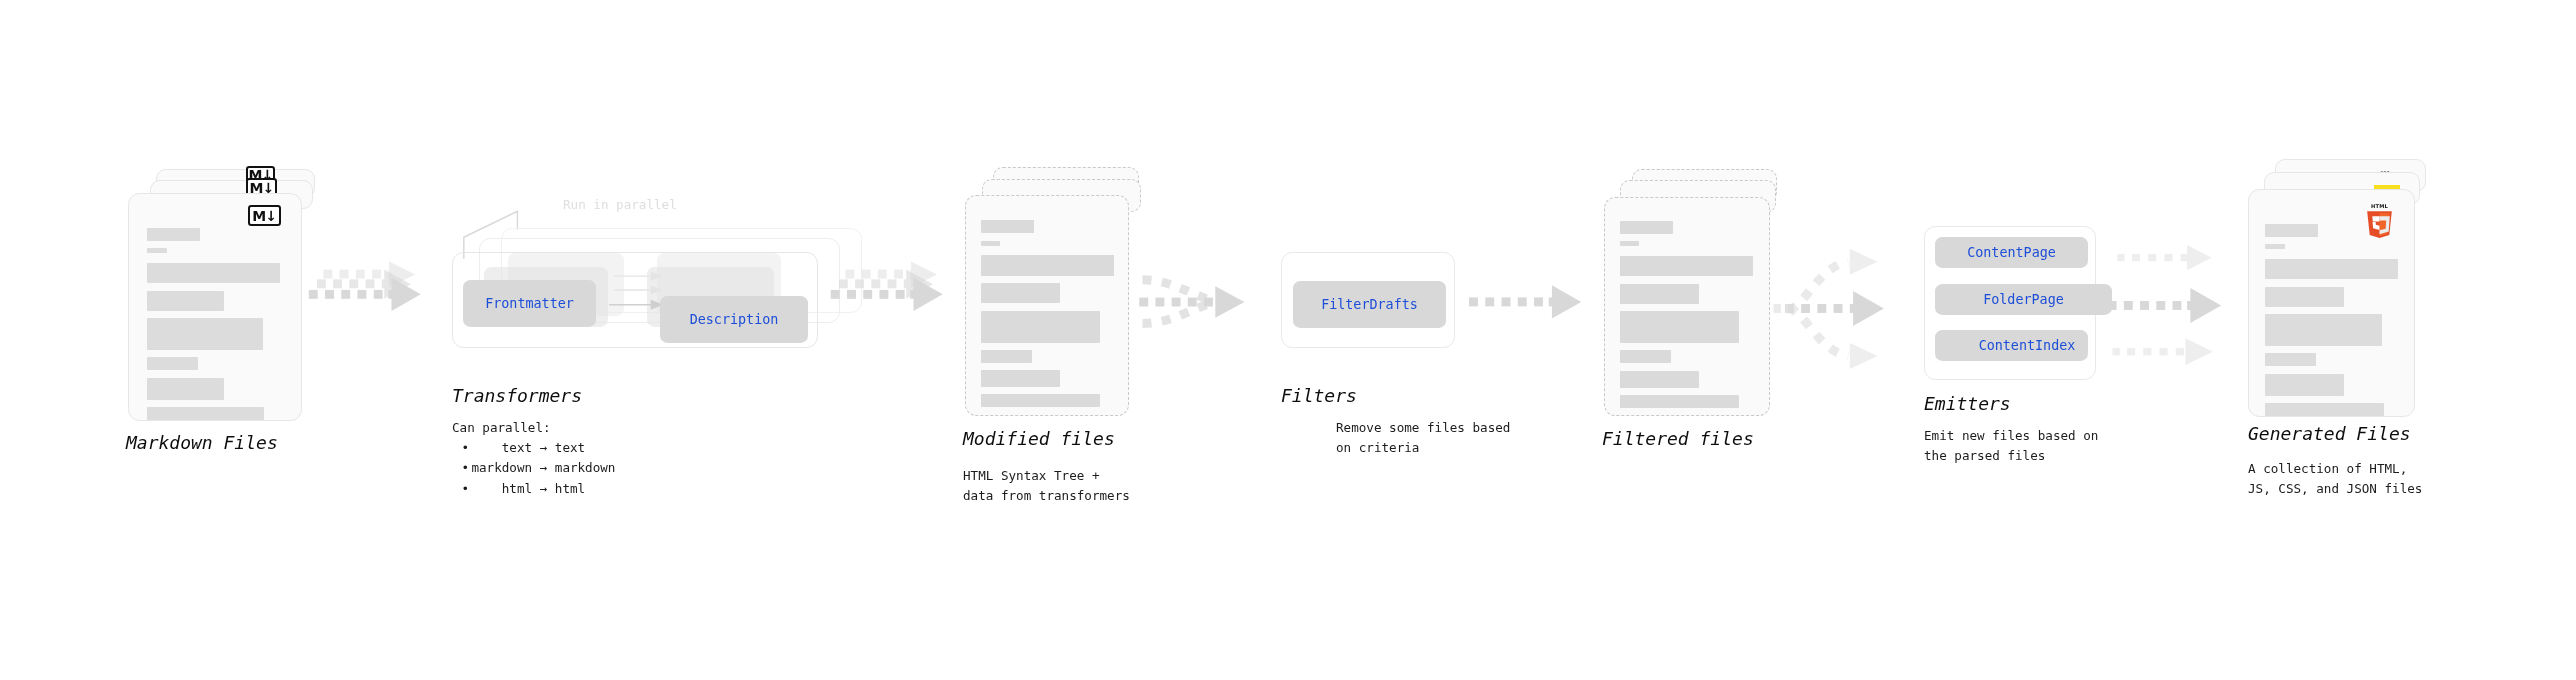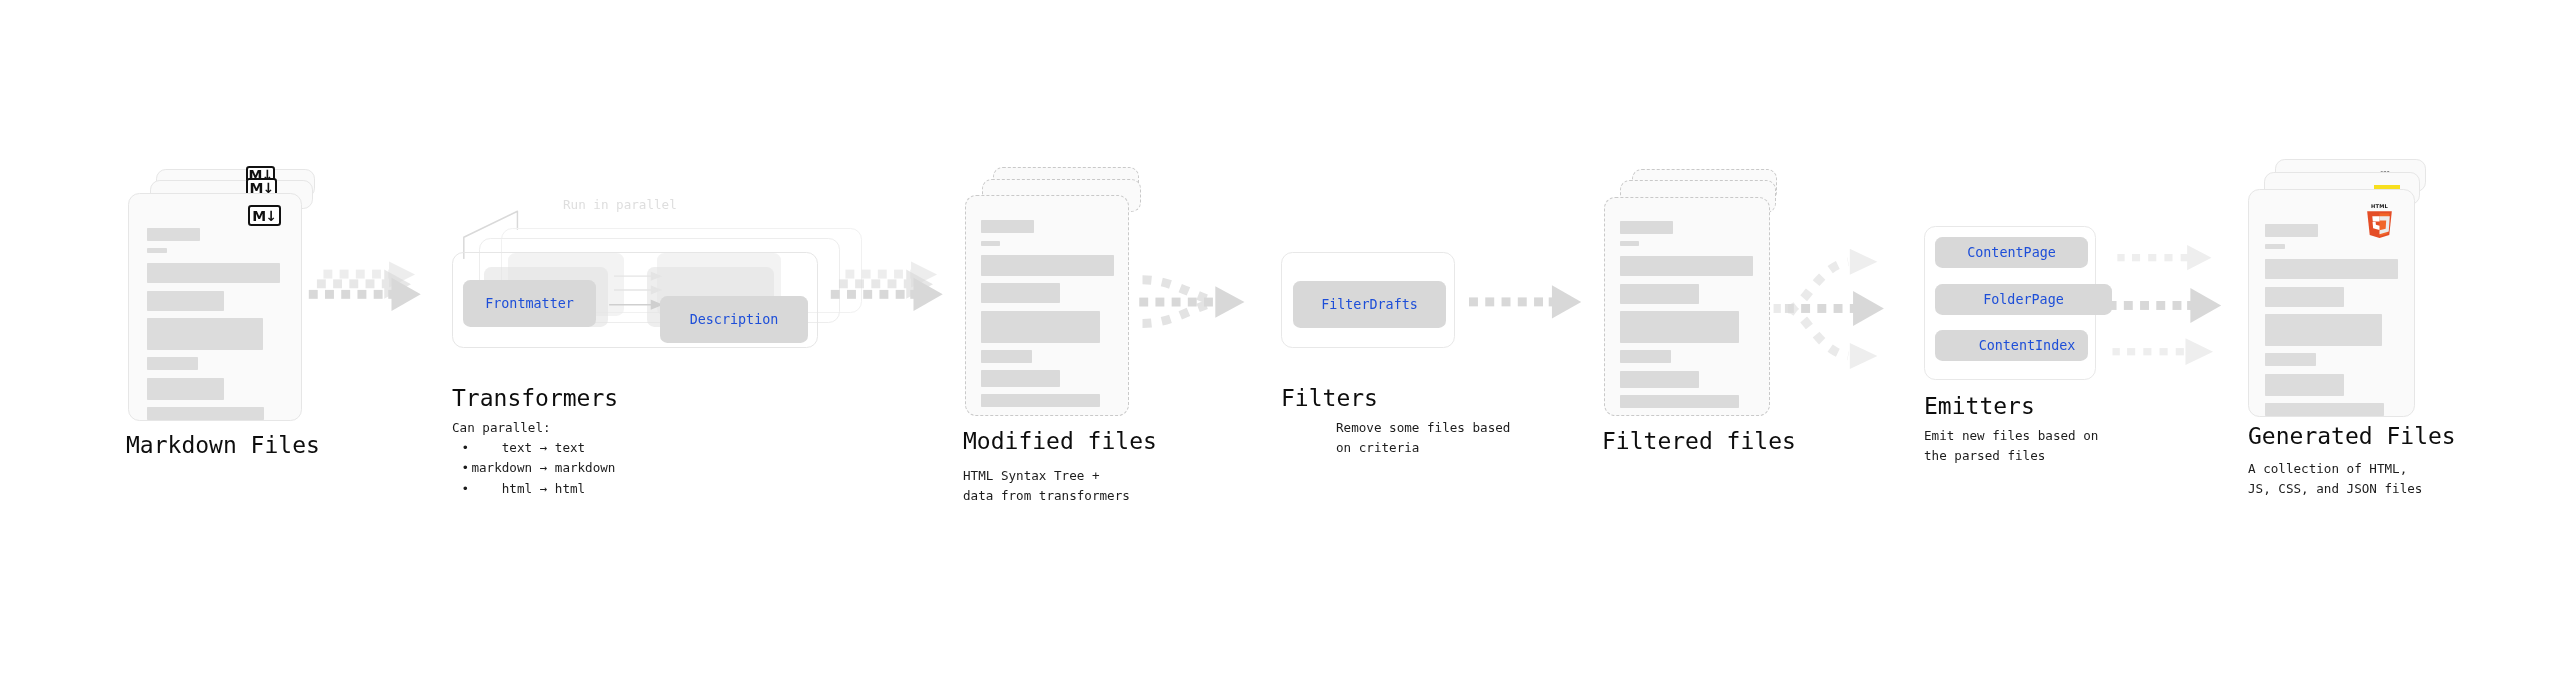--- a/index.html
+++ b/index.html
@@ -82,24 +82,25 @@
     color: #1d4ed8;
     white-space: nowrap;
   }
   .chip.ghost { background: #e9e9e9; }
   .chip.ghost2 { background: #e2e2e2; }
 
   
   .title {
     position: absolute;
     font-family: "DejaVu Sans Mono", "Liberation Mono", monospace;
-    font-size: 23px;
+    font-size: 18px;
     color: #0d0d0d;
     white-space: nowrap;
     letter-spacing: 0px;
+    font-style: italic;
   }
   .subtitle {
     position: absolute;
     font-family: "DejaVu Sans Mono", "Liberation Mono", monospace;
     font-size: 12.6px;
     line-height: 1.62;
     color: #1c1c1c;
     white-space: pre;
   }
   .parallel-label {

